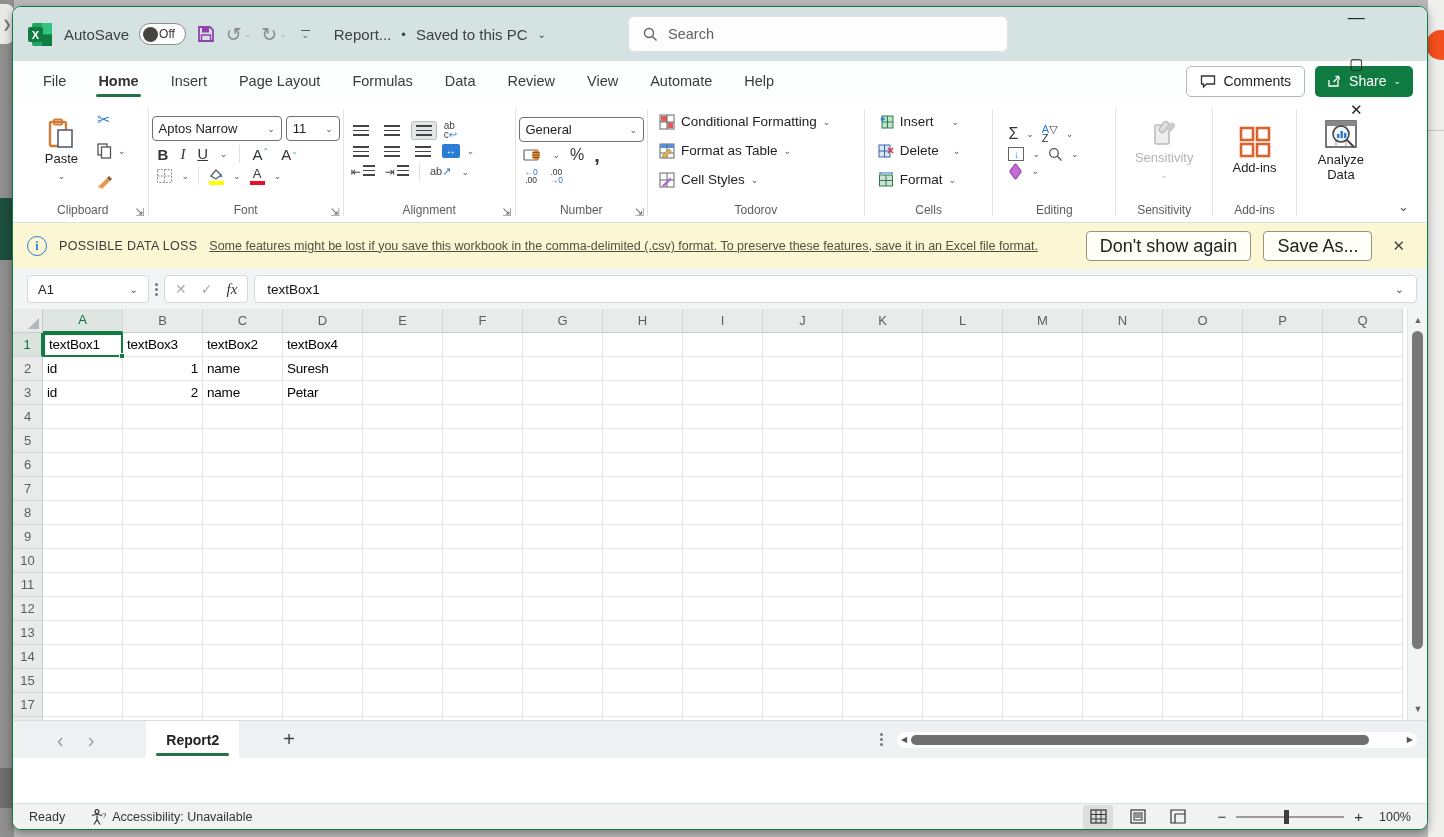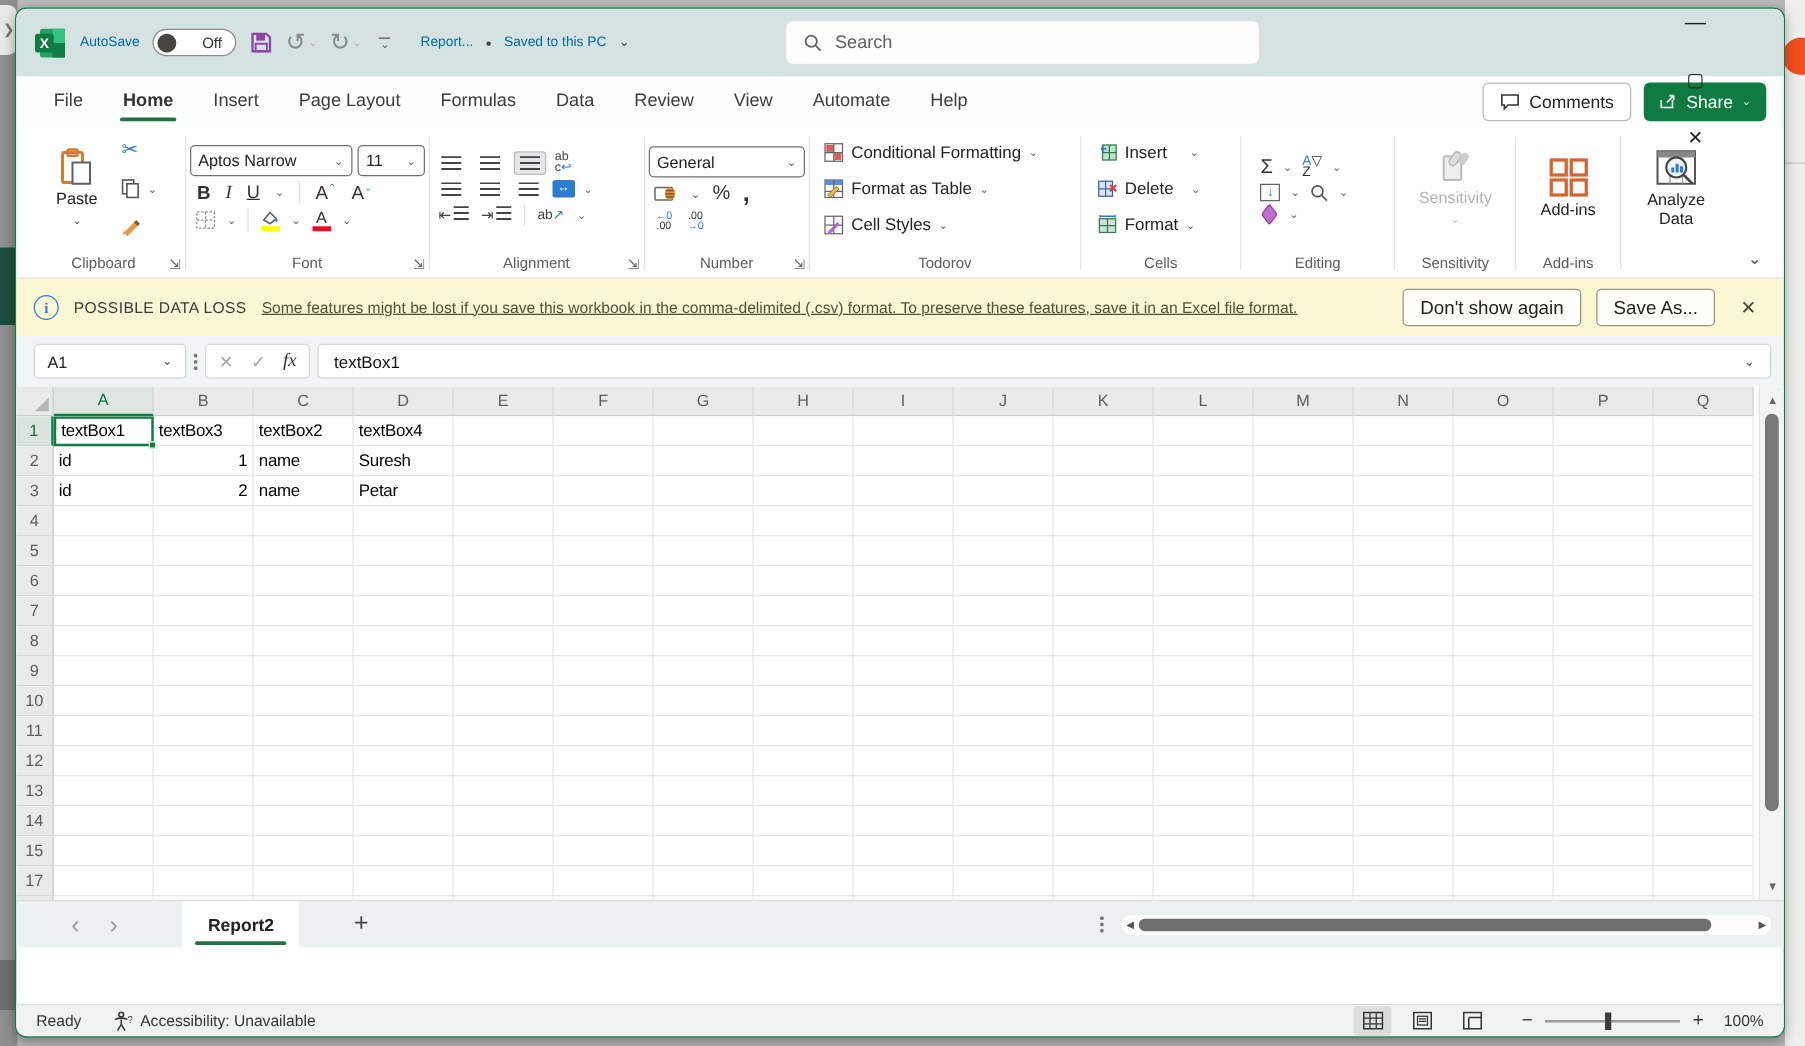--- a/index.html
+++ b/index.html
@@ -17,22 +17,22 @@
   .bg-right .hline { position:absolute; right:0; top:130px; width:16px; height:1px; background:#c9c9c9; }
 
   
   .window { position:absolute; left:12px; top:6px; width:1416px; height:824px; background:#fff;
             border:1px solid #107c41; border-radius:9px; overflow:hidden; display:flex; flex-direction:column;
             box-shadow:0 3px 10px rgba(0,0,0,.35); }
 
   
   .titlebar { height:54px; background:#d4e2e1; display:flex; align-items:center; padding:0 8px 0 14px; gap:10px; position:relative; flex:0 0 auto; }
   .xlogo { width:27px; height:27px; flex:0 0 27px; }
-  .tb-text { font-size:11px; color:#0369a1; white-space:nowrap; }
-  .toggle { display:flex; align-items:center; gap:21px; background:#fff; border:1px solid #8c8c8c; border-radius:12px; height:22px; padding:2px 10px 2px 3px;justify-content:space-between; }
+  .tb-text { font-size:15px; color:#404040; white-space:nowrap; }
+  .toggle { display:flex; align-items:center; gap:1px; background:#fff; border:1px solid #8c8c8c; border-radius:12px; height:22px; padding:2px 10px 2px 3px;justify-content:space-between; }
   .knob { width:15px; height:15px; border-radius:50%; background:#45443f; }
   .toggle .state { font-size:12px; color:#333; }
   .saveico { width:20px; height:20px; }
   .qbtn { display:flex; align-items:center; gap:2px; color:#8a8a8a; font-size:19px; }
   .qbtn .chev { font-size:9px; color:#b0b0b0; }
   .qat-custom { display:flex; flex-direction:column; align-items:center; color:#555; margin-left:4px; }
   .qat-custom .bar { width:9px; height:1.6px; background:#555; margin-bottom:1px; }
   .qat-custom .chev { font-size:9px; line-height:6px; }
   .doctitle { margin-left:14px; }
   .dot { color:#444; font-size:13px; }
@@ -91,21 +91,21 @@
   .eraser { width:11px; height:11px; border:1.6px solid #9437a8; background:#c06cd0; transform:rotate(45deg) skew(8deg,8deg); border-radius:2px; }
   .gray { color:#b3b3b3; }
   .collapsebtn { margin-left:auto; align-self:flex-end; margin-bottom:8px; color:#555; font-size:13px; padding:0 14px; }
 
   
   .warnbar { height:46px; background:#fbf6d4; display:flex; align-items:center; padding:0 14px; gap:12px; flex:0 0 auto; }
   .infoico { width:20px; height:20px; border:1.6px solid #2b7cd3; border-radius:50%; color:#2b7cd3; font-size:12px; font-weight:700;
              display:flex; align-items:center; justify-content:center; font-family:"Liberation Serif",serif; flex:0 0 20px; }
   .warntitle { font-size:12.5px; color:#3a3a3a; letter-spacing:.3px; white-space:nowrap; }
   .warnmsg { flex:1; font-size:12.5px; color:#55503c; text-decoration:underline; line-height:15px; max-width:915px; }
-  .warnbtn { background:#fffef9; border:1px solid #98957f; border-radius:4px; height:30px; padding:0 13px; font-size:15px; color:#222; white-space:nowrap; }
+  .warnbtn { background:#fffef9; border:1px solid #98957f; border-radius:4px; height:30px; padding:0 13px; font-size:18px; color:#222; white-space:nowrap; }
   .warnclose { font-size:15px; color:#444; padding:0 8px; }
 
   
   .formulabar { height:40px; background:#f2f5f5; display:flex; align-items:center; padding:4px 10px 4px 14px; gap:6px; flex:0 0 auto; }
   .namebox { width:122px; height:28px; background:#fff; border:1px solid #d4d8d8; border-radius:4px; display:flex; align-items:center; padding:0 10px; font-size:13px; color:#222; }
   .namebox .chev { margin-left:auto; font-size:10px; }
   .vdots { color:#888; font-size:13px; letter-spacing:0; line-height:5px; display:flex; flex-direction:column; gap:2px; align-items:center; }
   .vdots span { width:3px; height:3px; background:#777; border-radius:50%; display:block; }
   .fxgroup { background:#fff; border:1px solid #d4d8d8; border-radius:4px; height:28px; display:flex; align-items:center; gap:14px; padding:0 10px; }
   .fxgroup .x { color:#a9a9a9; font-size:14px; }

